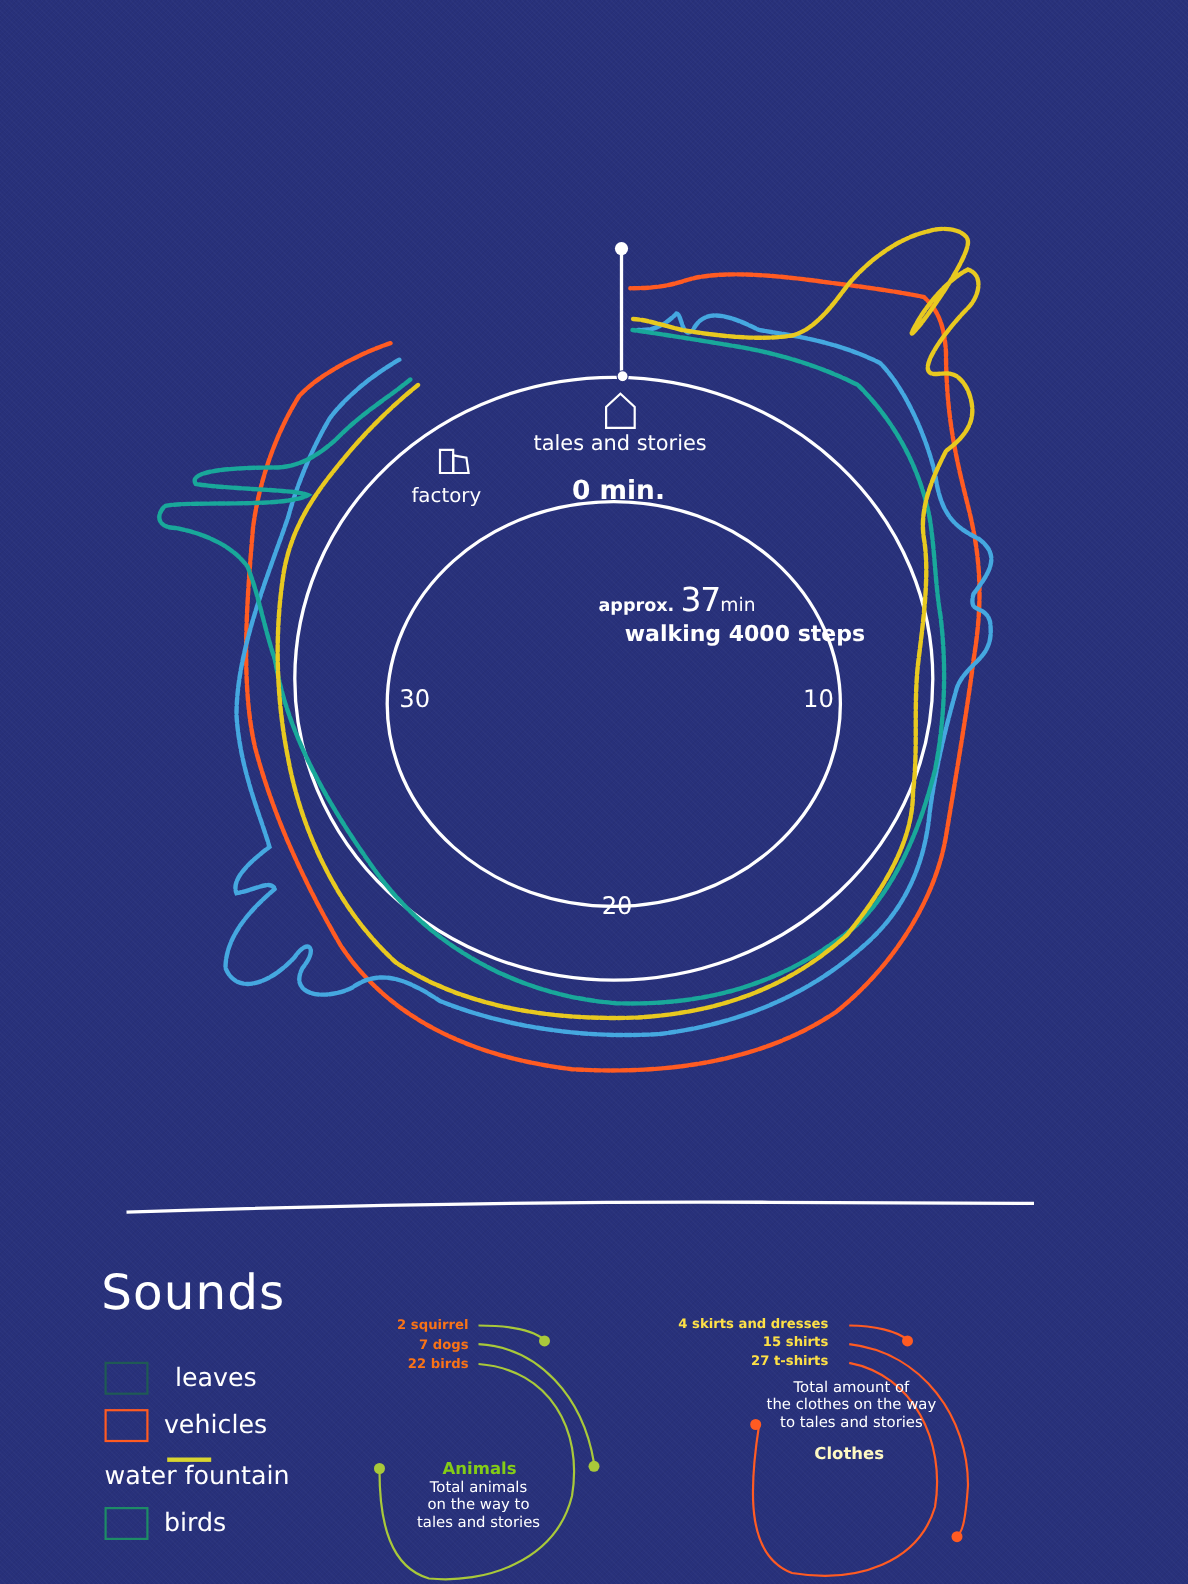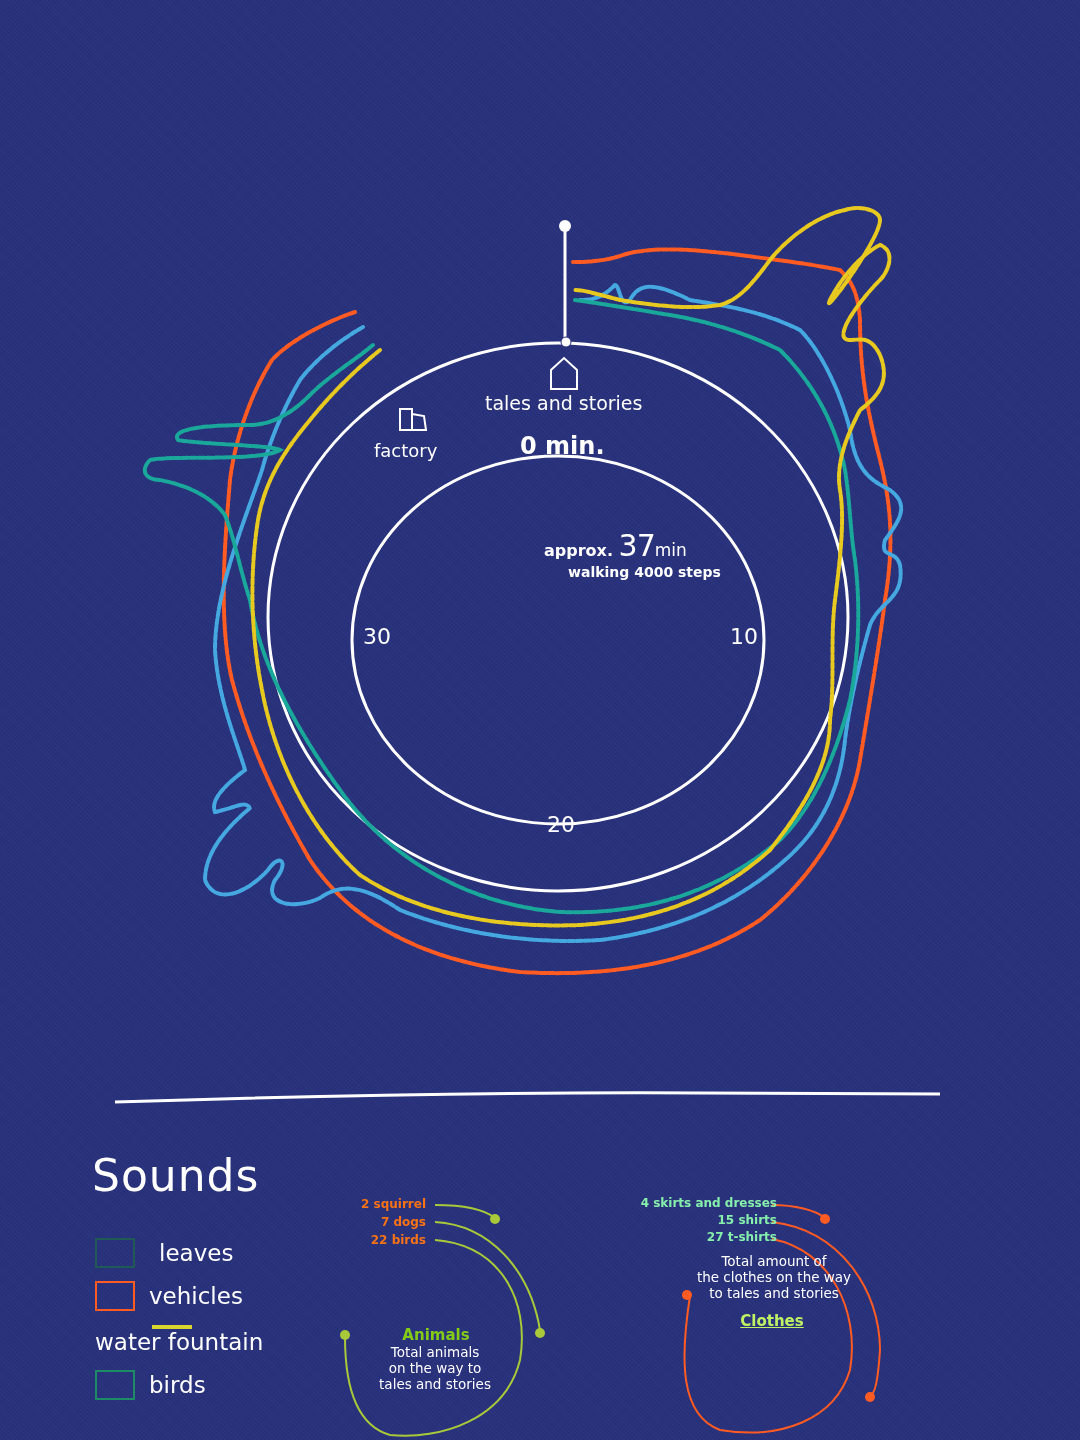--- a/index.html
+++ b/index.html
@@ -35,38 +35,38 @@
       white-space: nowrap;
       color: #ffffff;
       font-family: "DejaVu Sans", sans-serif;
     }
     .t-tales { left: 485px; top: 392px; font-size: 19px; }
     .t-factory { left: 374px; top: 440px; font-size: 18px; }
     .t-zero { left: 520px; top: 432px; font-size: 24px; font-weight: bold; }
     .t-approx { left: 544px; top: 528px; font-size: 16px; font-weight: bold; }
     .t-approx .big { font-size: 30px; font-weight: normal; letter-spacing: -1px; }
     .t-approx .min { font-size: 17px; font-weight: normal; }
-    .t-walking { left: 568px; top: 564px; font-size: 14px; font-weight: bold; }
+    .t-walking { left: 568px; top: 564px; font-size: 20px; font-weight: bold; }
     .t-tick { font-size: 22px; }
     .t-30 { left: 363px; top: 624px; }
     .t-10 { left: 730px; top: 624px; }
     .t-20 { left: 547px; top: 812px; }
 
     .sounds-title { left: 92px; top: 1150px; font-size: 44px; font-weight: normal; letter-spacing: 1px; }
     .legend-item { position: absolute; left: 95px; height: 30px; display: flex; align-items: center; }
     .legend-box {
       width: 40px; height: 30px; box-sizing: border-box; border: 2px solid; margin-right: 14px;
     }
     .legend-label { font-size: 23px; color: #ffffff; }
 
     .animals-item, .clothes-item {
       position: absolute; font-size: 12px; font-weight: bold; text-align: right; white-space: nowrap;
     }
     .animals-item { color: #f97316; right: 654px; }
-    .clothes-item { color: #86efac; right: 303px; }
+    .clothes-item { color: #fde047; right: 327px; }
 
     .circle-title { position: absolute; font-weight: bold; font-size: 15px; text-align: center; width: 200px; }
     .circle-desc { position: absolute; font-size: 13.5px; text-align: center; width: 220px; line-height: 16px; }
   </style>
 </head>
 <body>
 
 <div class="fabric"></div>
 
 <svg class="main" viewBox="0 0 1080 1440">
@@ -162,18 +162,18 @@
 <div class="circle-title" style="left:336px; top:1326px; color:#84cc16;">Animals</div>
 <div class="circle-desc" style="left:325px; top:1344px;">
   <div>Total animals</div>
   <div>on the way to</div>
   <div>tales and stories</div>
 </div>
 
 <div class="clothes-item" style="top:1196px;">4 skirts and dresses</div>
 <div class="clothes-item" style="top:1213px;">15 shirts</div>
 <div class="clothes-item" style="top:1230px;">27 t-shirts</div>
-<div class="circle-title" style="left:672px; top:1312px; color:#bef264;text-decoration:underline;">Clothes</div>
+<div class="circle-title" style="left:672px; top:1312px; color:#fef9c3;">Clothes</div>
 <div class="circle-desc" style="left:664px; top:1253px;">
   <div>Total amount of</div>
   <div>the clothes  on the way</div>
   <div>to tales and stories</div>
 </div>
 
 </body></html>

